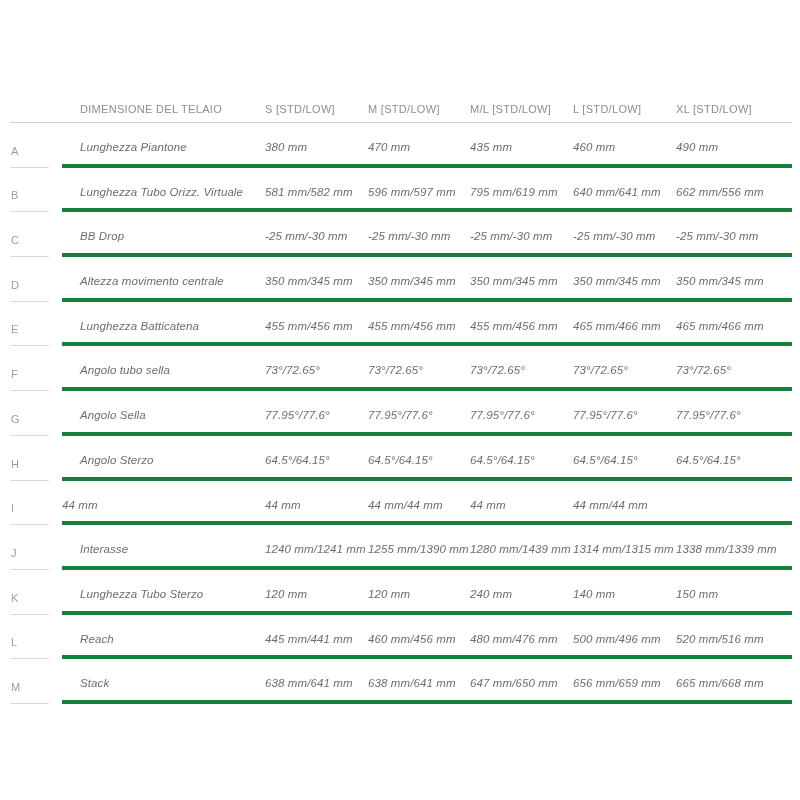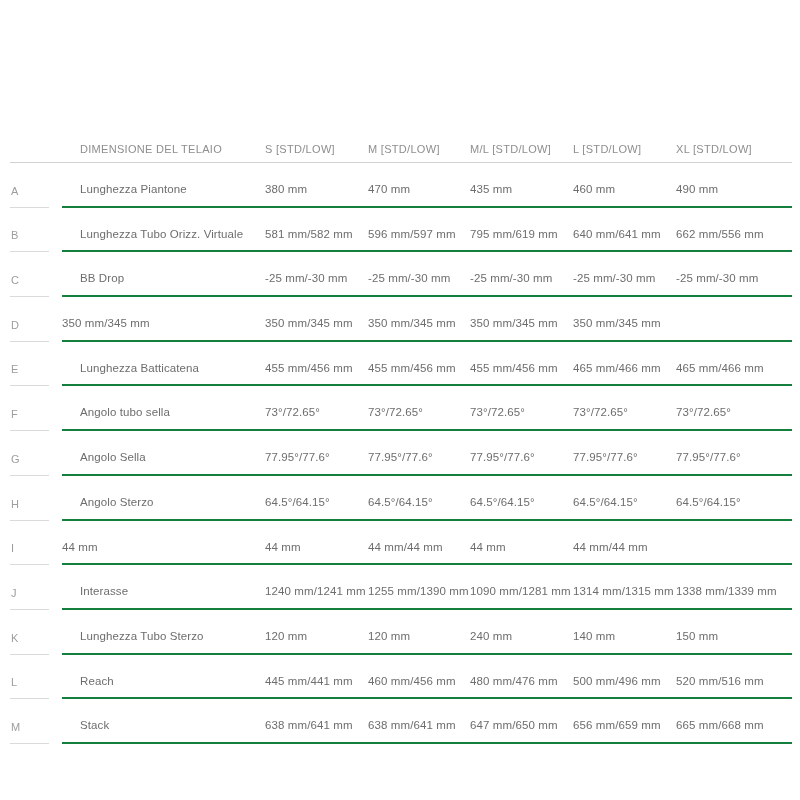--- a/index.html
+++ b/index.html
@@ -9,21 +9,20 @@
     font-family: "Liberation Sans", sans-serif;
   }
   .page {
     position: relative;
     width: 800px;
     height: 748px;
     background: #ffffff;
     box-sizing: border-box;
     padding: 90px 23px 0 10px;
     overflow: hidden;
-    margin-top: 40px;
   }
   .geo-table {
     width: 782px;
   }
   
   .hrow {
     display: flex;
     height: 33px;
     border-bottom: 1px solid #d2d2d2;
     box-sizing: border-box;
@@ -73,22 +72,23 @@
     width: 39px;
     height: 1px;
     background: #dadada;
   }
   .rcontent {
     flex: 1;
     display: grid;
     grid-template-columns: 203px 103px 102px 103px 103px 1fr;
     align-items: end;
     box-sizing: border-box;
-    border-bottom: 2px solid #15803d;
+    border-bottom: 4px solid #15803d;
     padding-bottom: 10px;
+    font-style: italic;
   }
   .cell {
     font-size: 11.5px;
     color: #6d6d6d;
     white-space: nowrap;
     line-height: 1.1;
     letter-spacing: 0.1px;
   }
   .cell.name { padding-left: 18px; }
 </style>
@@ -142,20 +142,21 @@
     <div class="cell">-25 mm/-30 mm</div>
             <div class="cell">-25 mm/-30 mm</div>
             <div class="cell">-25 mm/-30 mm</div>
             <div class="cell">-25 mm/-30 mm</div>
             <div class="cell">-25 mm/-30 mm</div>
           </div>
   </div>
         <div class="drow">
     <div class="letter-cell">D</div>
     <div class="rcontent">
+      <div class="cell name">Altezza movimento centrale</div>
     <div class="cell">350 mm/345 mm</div>
             <div class="cell">350 mm/345 mm</div>
             <div class="cell">350 mm/345 mm</div>
             <div class="cell">350 mm/345 mm</div>
             <div class="cell">350 mm/345 mm</div>
           </div>
   </div>
         <div class="drow">
     <div class="letter-cell">E</div>
     <div class="rcontent">
@@ -209,21 +210,21 @@
             <div class="cell">44 mm</div>
             <div class="cell">44 mm/44 mm</div>
           </div>
   </div>
         <div class="drow">
     <div class="letter-cell">J</div>
     <div class="rcontent">
       <div class="cell name">Interasse</div>
     <div class="cell">1240 mm/1241 mm</div>
             <div class="cell">1255 mm/1390 mm</div>
-            <div class="cell">1090 mm/1281 mm</div>
+            <div class="cell">1280 mm/1439 mm</div>
             <div class="cell">1314 mm/1315 mm</div>
             <div class="cell">1338 mm/1339 mm</div>
           </div>
   </div>
         <div class="drow">
     <div class="letter-cell">K</div>
     <div class="rcontent">
       <div class="cell name">Lunghezza Tubo Sterzo</div>
     <div class="cell">120 mm</div>
             <div class="cell">120 mm</div>

